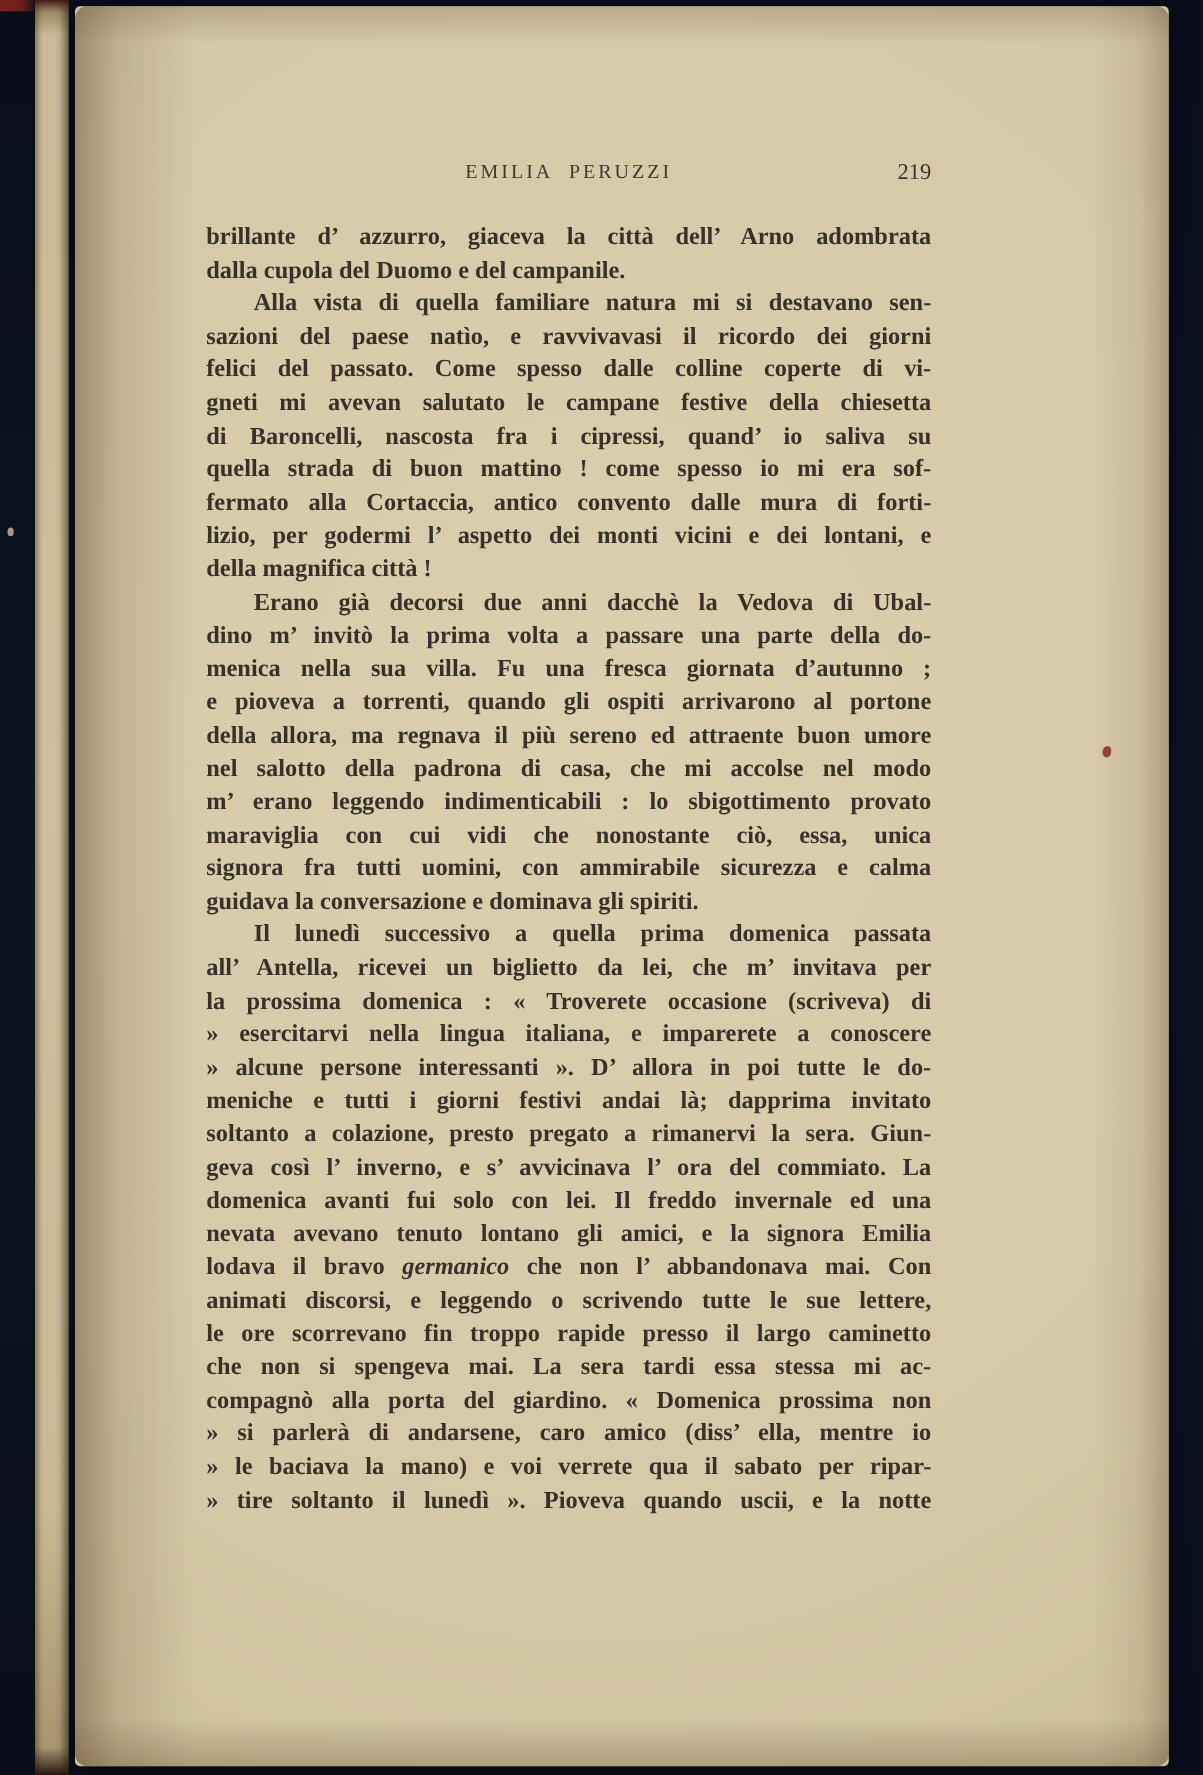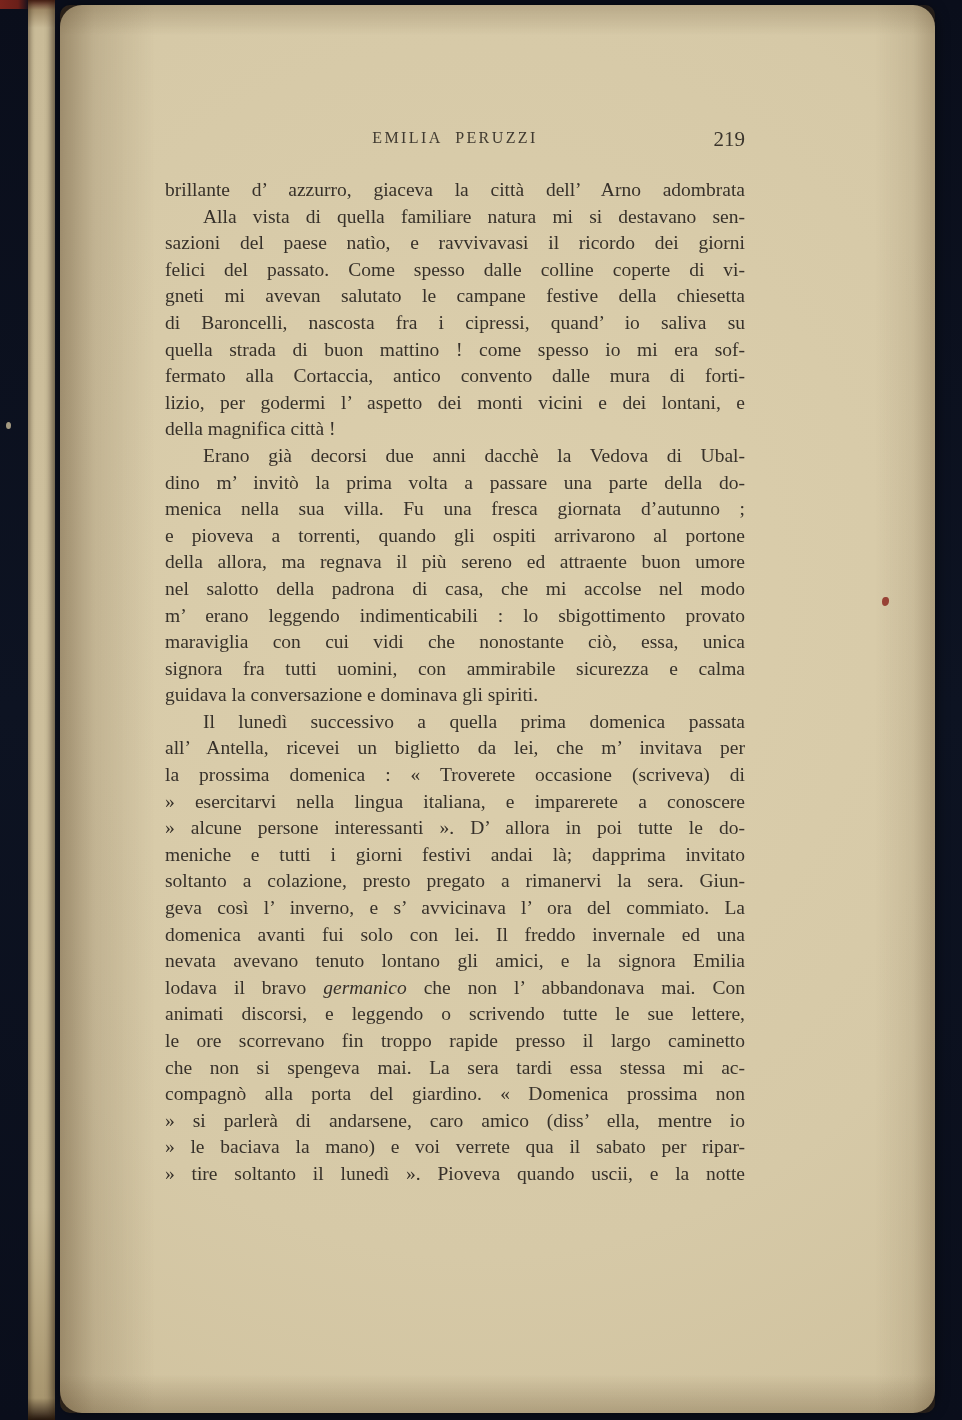--- a/index.html
+++ b/index.html
@@ -31,21 +31,21 @@
       #55241c 0px, #a08b68 10px, #c9bb98 28px,
       #cec09d 45%, #c8ba96 85%,
       #a8966f 1398px, #2a1b12 1420px);
     box-shadow: inset -4px 0 6px rgba(40,25,10,0.45), inset 3px 0 4px rgba(40,25,10,0.35);
   }
   
   .page {
     position: absolute;
     left: 60px; top: 5px;
     width: 875px; height: 1408px;
-    border-radius: 22px;
+    border-radius: 4px;
     background:
       radial-gradient(ellipse 130% 90% at 48% 42%, #dccfad 0%, #d6c9a7 52%, #cfc19d 78%, #c2b28c 100%);
     box-shadow: 0 0 14px rgba(0,0,0,0.6);
   }
   
   .page::before {
     content: "";
     position: absolute; inset: 0;
     border-radius: 10px;
     background:
@@ -70,34 +70,35 @@
     left: 0; right: 0;
     text-align: center;
     font-size: 16px;
     letter-spacing: 2.4px;
     word-spacing: 7px;
     color: #403a30;
   }
   .page-number {
     position: absolute;
     right: 0; top: -2px;
-    font-size: 21px;
+    font-size: 18px;
     color: #3a342b;
     text-align: center;
   }
   .body-text {
     margin-top: 24px;
     font-size: 19.5px;
     line-height: 26.6px;
     color: #37312a;
   }
   .paragraph { margin: 0; }
   .line {
     text-align: justify;
     text-align-last: justify;
+    font-weight: bold;
   }
   .line.last {
     text-align-last: left;
   }
   .line.indent {
     text-indent: 38px;
   }
   .line i { font-style: italic; }
   
   .speck-red {
@@ -127,20 +128,21 @@
 
   <div class="page">
     <div class="content">
       <div class="header">
         <span class="running-title">EMILIA PERUZZI</span>
         <span class="page-number">219</span>
       </div>
       <div class="body-text" id="body-text">
           <div class="paragraph">
             <div class="line">brillante d’ azzurro, giaceva la città dell’ Arno adombrata</div>
+            <div class="line last">dalla cupola del Duomo e del campanile.</div>
           </div>
           <div class="paragraph">
             <div class="line indent">Alla vista di quella familiare natura mi si destavano sen-</div>
             <div class="line">sazioni del paese natìo, e ravvivavasi il ricordo dei giorni</div>
             <div class="line">felici del passato. Come spesso dalle colline coperte di vi-</div>
             <div class="line">gneti mi avevan salutato le campane festive della chiesetta</div>
             <div class="line">di Baroncelli, nascosta fra i cipressi, quand’ io saliva su</div>
             <div class="line">quella strada di buon mattino ! come spesso io mi era sof-</div>
             <div class="line">fermato alla Cortaccia, antico convento dalle mura di forti-</div>
             <div class="line">lizio, per godermi l’ aspetto dei monti vicini e dei lontani, e</div>

